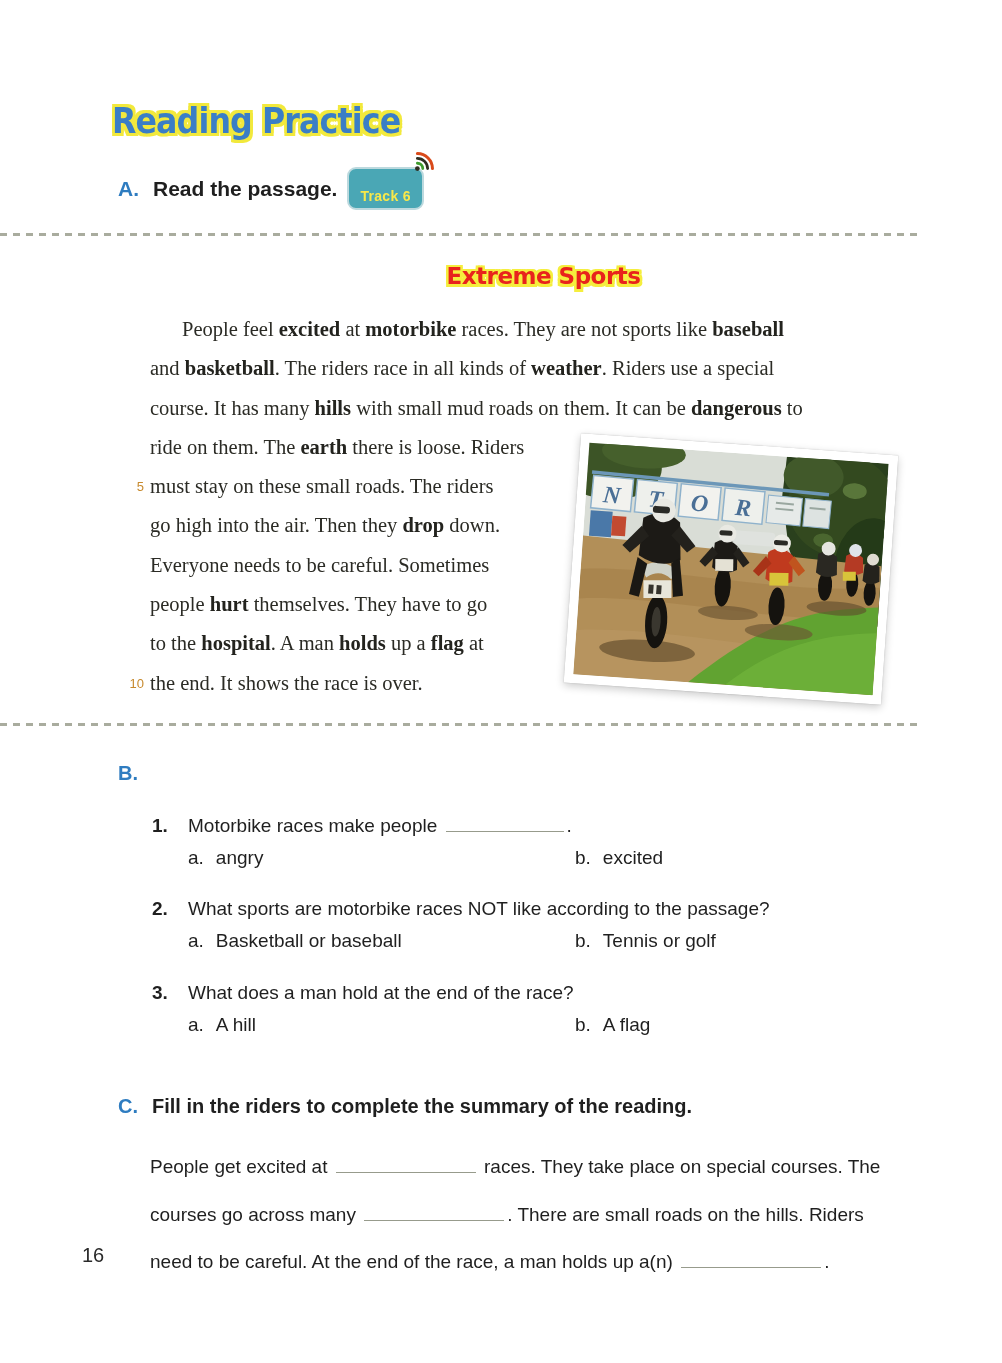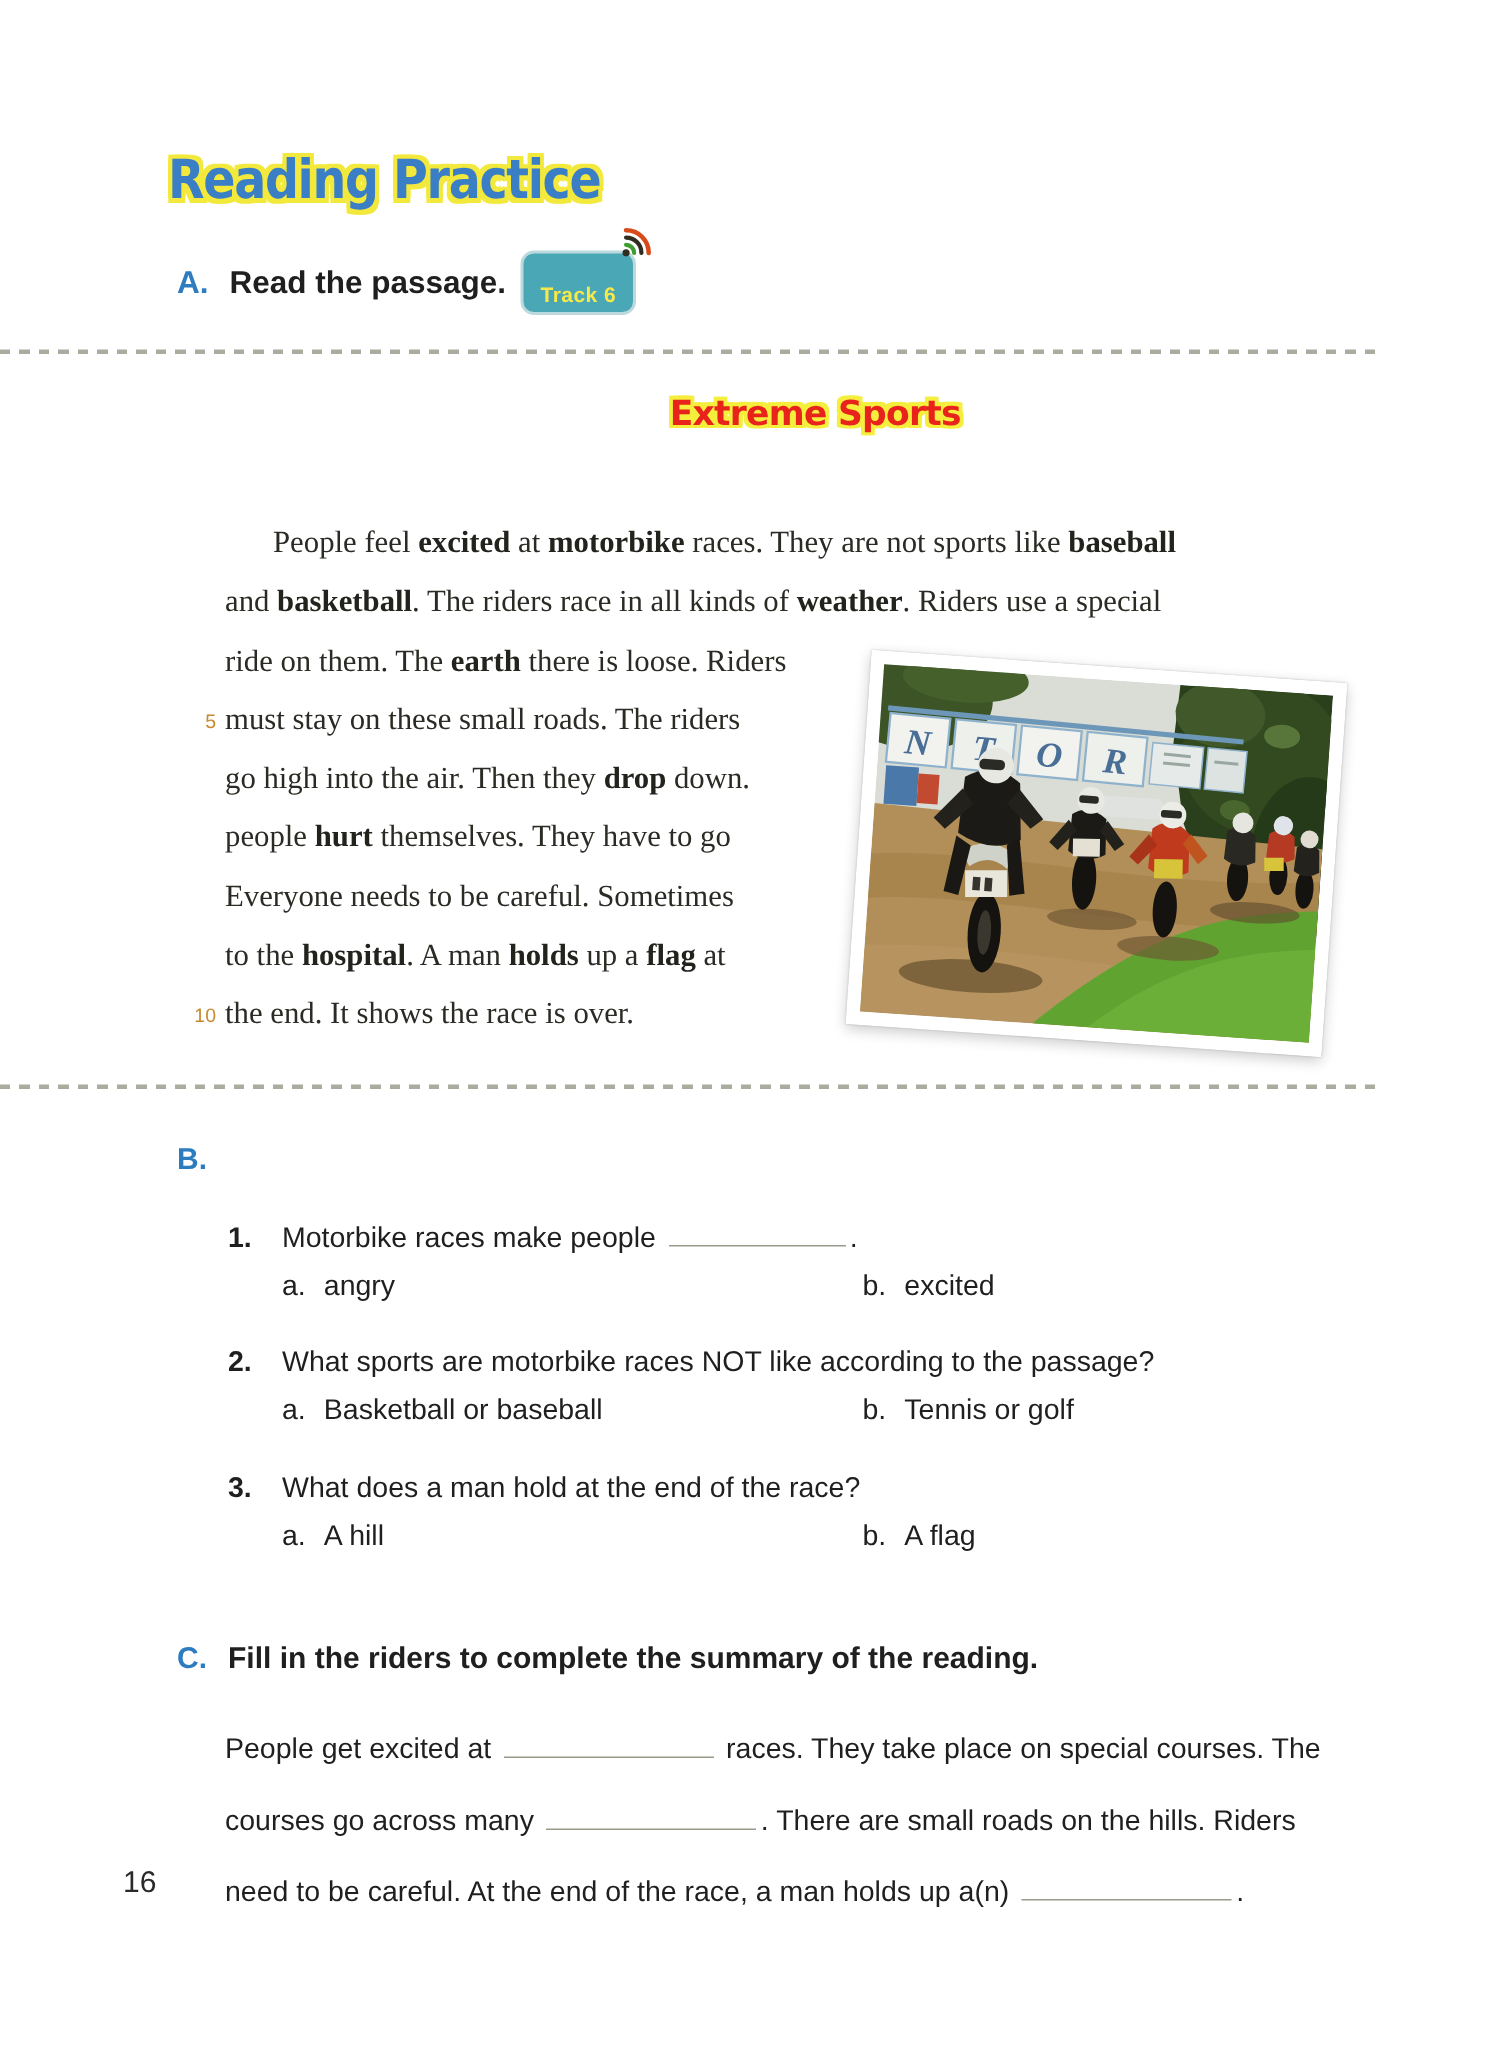--- a/index.html
+++ b/index.html
@@ -46,21 +46,21 @@
     letter-spacing:-0.5px; color:#e8231c;
     text-shadow:
       -2.5px -2.5px 0 #f5ee3d, 2.5px -2.5px 0 #f5ee3d, -2.5px 2.5px 0 #f5ee3d, 2.5px 2.5px 0 #f5ee3d,
       -2.5px 0 0 #f5ee3d, 2.5px 0 0 #f5ee3d, 0 -2.5px 0 #f5ee3d, 0 2.5px 0 #f5ee3d;
   }
   .passage-lines {
     position:absolute; left:150px; top:310px; width:760px; z-index:1;
     font-family:"Liberation Serif", serif; font-size:20.5px; color:#2b2b25;
   }
   .pline { position:relative; height:39.3px; line-height:39.3px; white-space:nowrap; }
-  .pline.indent { text-indent:32px;margin-top:33px; }
+  .pline.indent { text-indent:32px; }
   .pline b { font-weight:bold; color:#23231e; }
   .lnum {
     position:absolute; left:-30px; top:0; width:24px; text-align:right;
     font-family:"Liberation Sans", sans-serif; font-size:13px; color:#c78a2e;
   }
 
   
   .photo-frame {
     position:absolute; left:572px; top:444px; width:318px; height:250px;
     background:#ffffff; padding:9px; transform:rotate(4deg);
@@ -111,25 +111,26 @@
     </span>
   </div>
 
   <div class="dash dash1"></div>
 
   <div class="passage-title">Extreme Sports</div>
 
   <div class="passage-lines">
     <div class="pline indent"><span>People feel </span><b>excited</b><span> at </span><b>motorbike</b><span> races. They are not sports like </span><b>baseball</b></div>
     <div class="pline"><span>and </span><b>basketball</b><span>. The riders race in all kinds of </span><b>weather</b><span>. Riders use a special</span></div>
+    <div class="pline"><span>course. It has many </span><b>hills</b><span> with small mud roads on them. It can be </span><b>dangerous</b><span> to</span></div>
     <div class="pline"><span>ride on them. The </span><b>earth</b><span> there is loose. Riders</span></div>
     <div class="pline"><span class="lnum">5</span><span><span>must stay on these small roads. The riders</span></span></div>
     <div class="pline"><span>go high into the air. Then they </span><b>drop</b><span> down.</span></div>
+    <div class="pline"><span>Everyone needs to be careful. Sometimes</span></div>
     <div class="pline"><span>people </span><b>hurt</b><span> themselves. They have to go</span></div>
-    <div class="pline"><span>Everyone needs to be careful. Sometimes</span></div>
     <div class="pline"><span>to the </span><b>hospital</b><span>. A man </span><b>holds</b><span> up a </span><b>flag</b><span> at</span></div>
     <div class="pline"><span class="lnum">10</span><span><span>the end. It shows the race is over.</span></span></div>
   </div>
 
   <div class="photo-frame">
     <svg viewBox="0 0 300 235" preserveAspectRatio="none">
 
       <rect width="300" height="235" fill="#d9ddd6"></rect>
 
       <ellipse cx="22" cy="22" rx="52" ry="34" fill="#3c5426"></ellipse>

